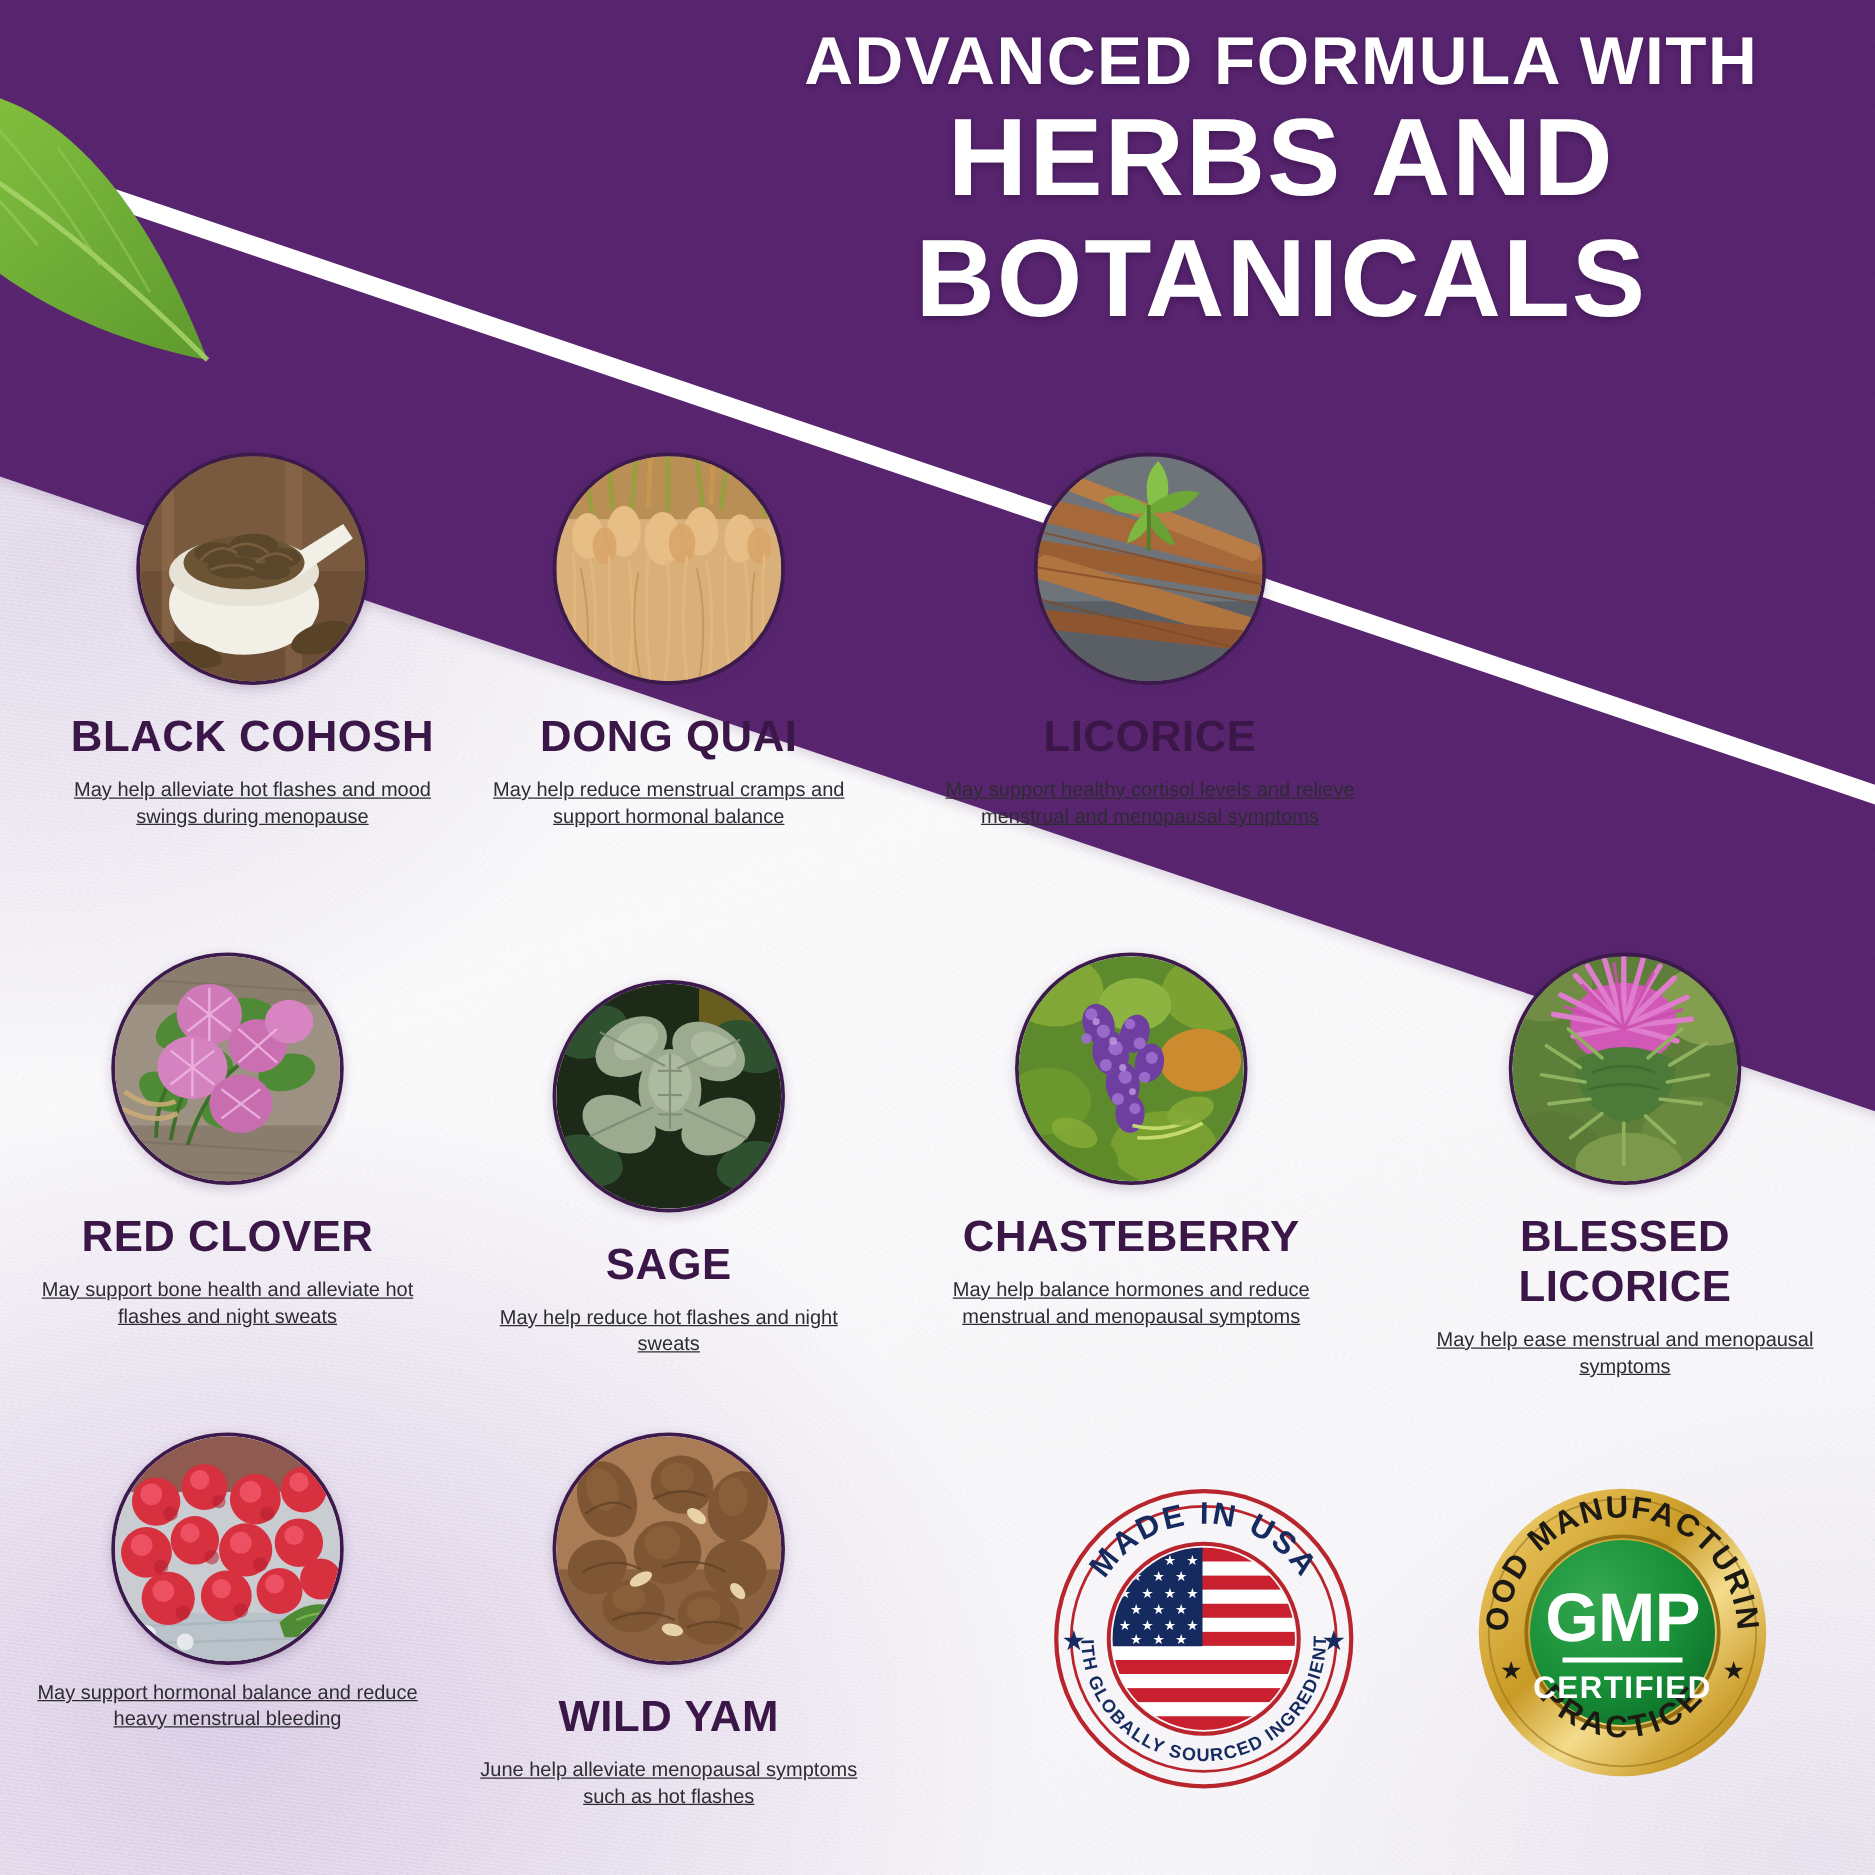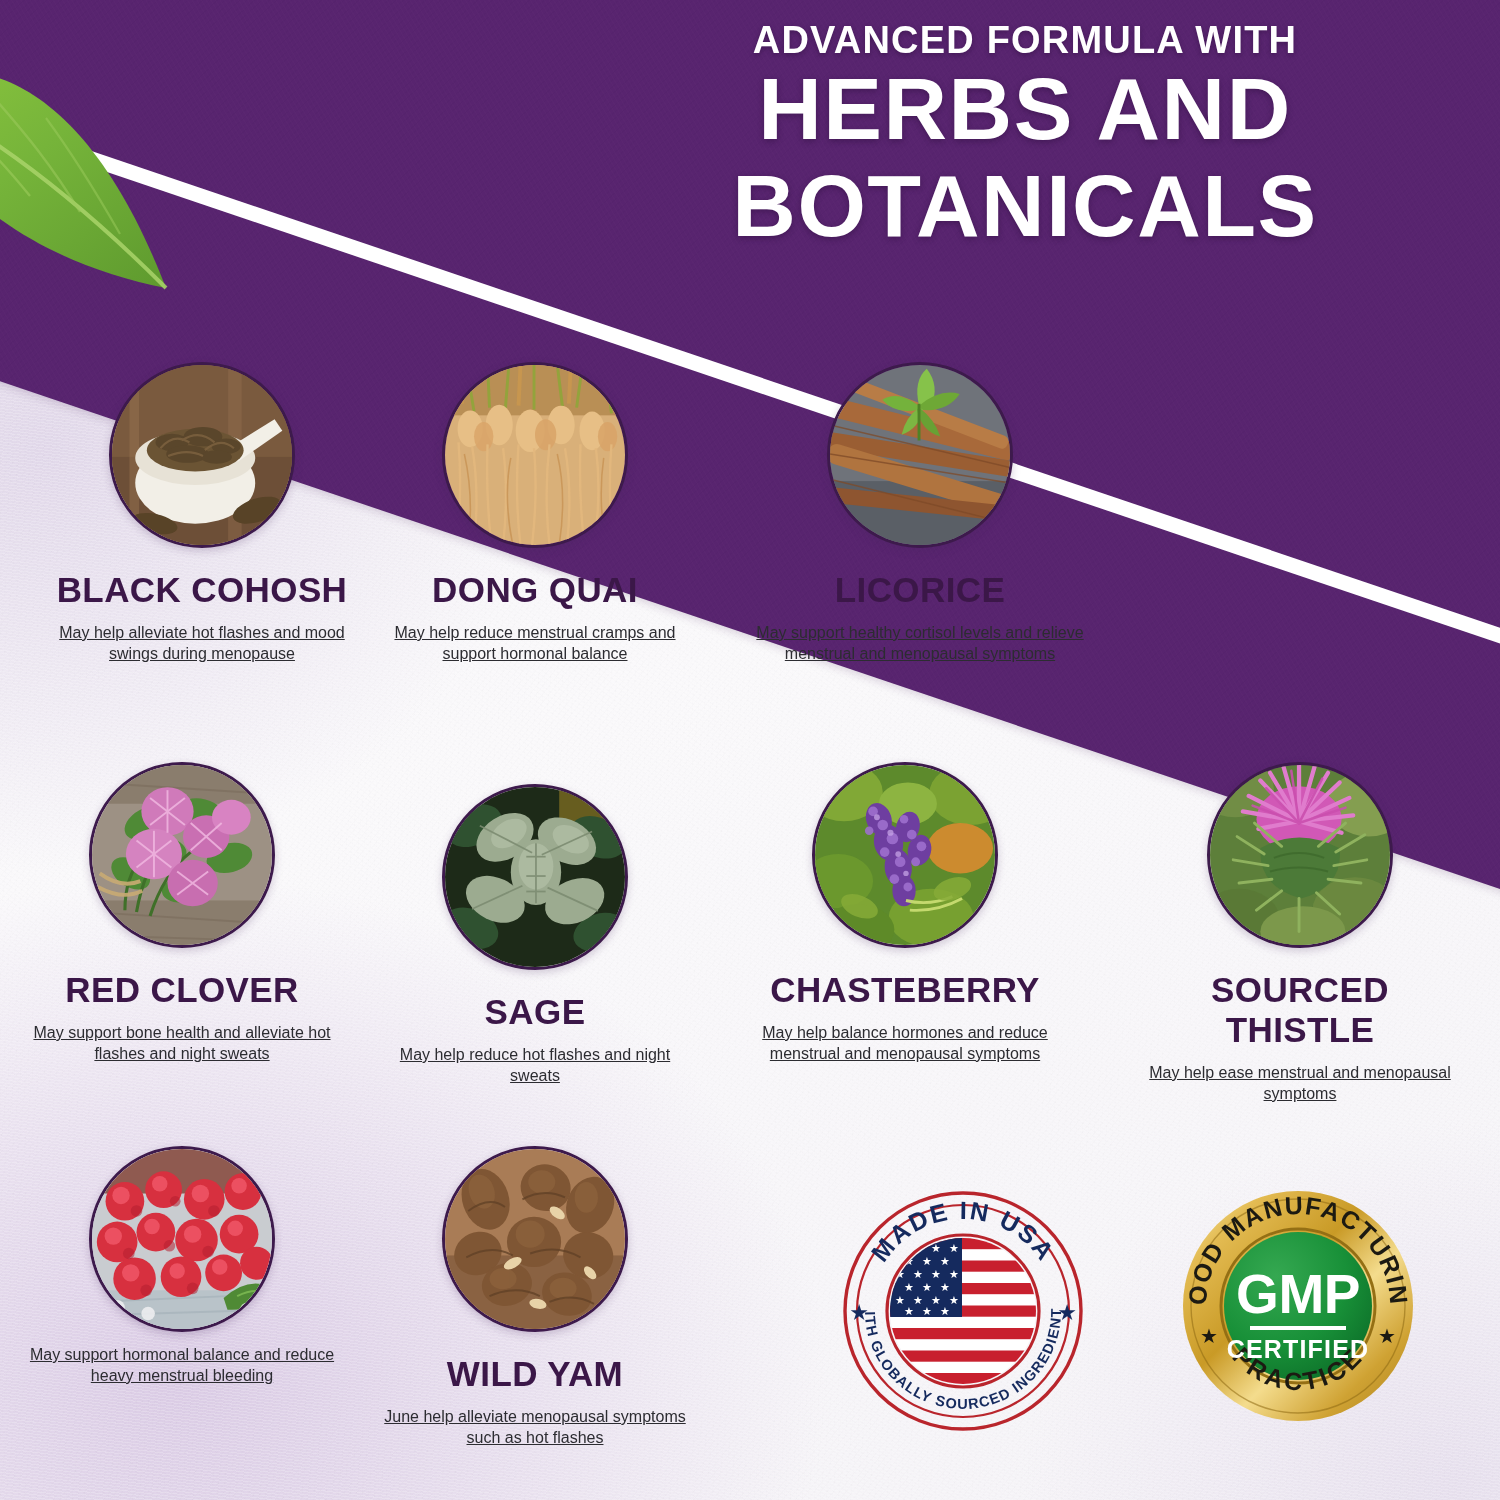--- a/index.html
+++ b/index.html
@@ -88,21 +88,21 @@
   .header {
     position: absolute;
     left: 560px;
     top: 20px;
     width: 930px;
     text-align: center;
     color: #ffffff;
     z-index: 6;
   }
   .header .line-small {
-    font-size: 38px;
+    font-size: 54px;
     font-weight: bold;
     letter-spacing: 1.2px;
     line-height: 1.08;
     text-shadow: 0 2px 5px rgba(40,10,55,0.45);
   }
   .header .line-big {
     font-size: 88px;
     font-weight: bold;
     letter-spacing: 1.5px;
     line-height: 1.10;
@@ -500,21 +500,21 @@
             <path d="M130 90 L160 72"></path>
           <path d="M112 84 L140 60"></path>
             <path d="M74 84 L46 60"></path>
         </g>
         <g stroke="#3e6a2c" stroke-width="2" fill="none" opacity=".8">
           <path d="M66 96 q26 -10 52 0"></path>
             <path d="M62 110 q30 -8 60 0"></path>
         </g>
       </svg>
     </div>
-    <div class="herb-name">SOURCED THISTLE</div>
+    <div class="herb-name">BLESSED LICORICE</div>
     <div class="herb-desc">May help ease menstrual and menopausal symptoms</div>
   </div>
 
   <div class="herb-card" style="left:22px; top:1146px; width:320px;">
     <div class="herb-thumb">
       <svg viewBox="0 0 186 186">
         <rect width="186" height="186" fill="#c9ccd0"></rect>
         <rect x="0" y="0" width="186" height="46" fill="#8f5a50"></rect>
         <rect x="0" y="146" width="186" height="40" fill="#b9c3c9"></rect>
         <g stroke="#a6b2ba" stroke-width="2" opacity=".7">

